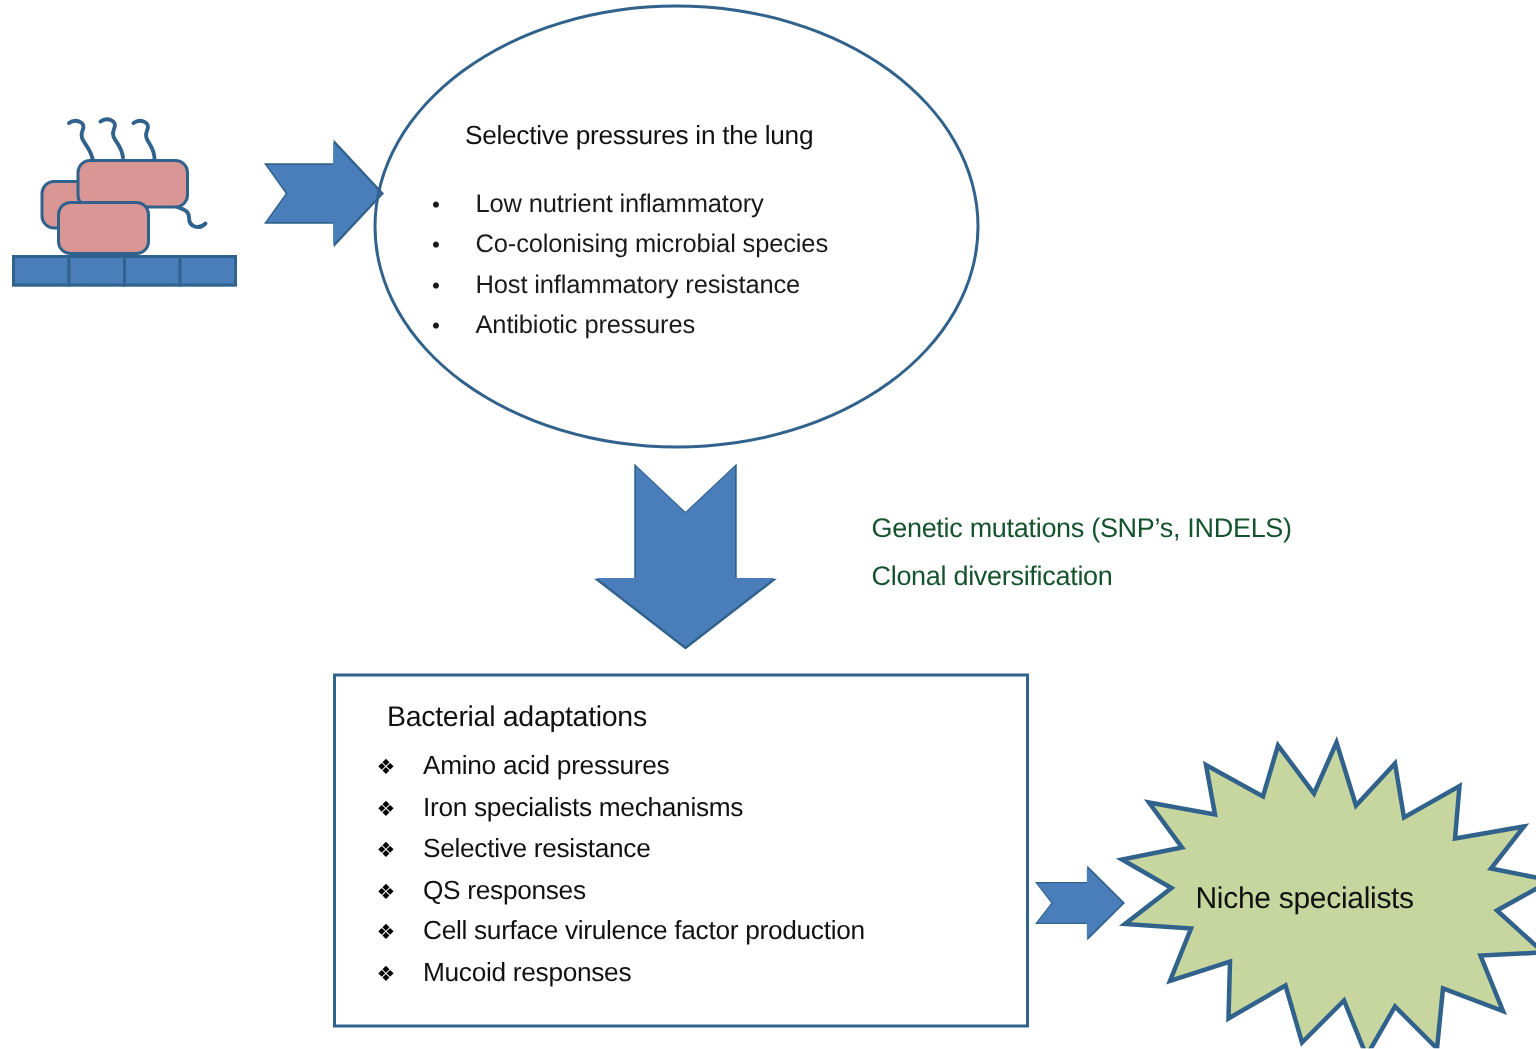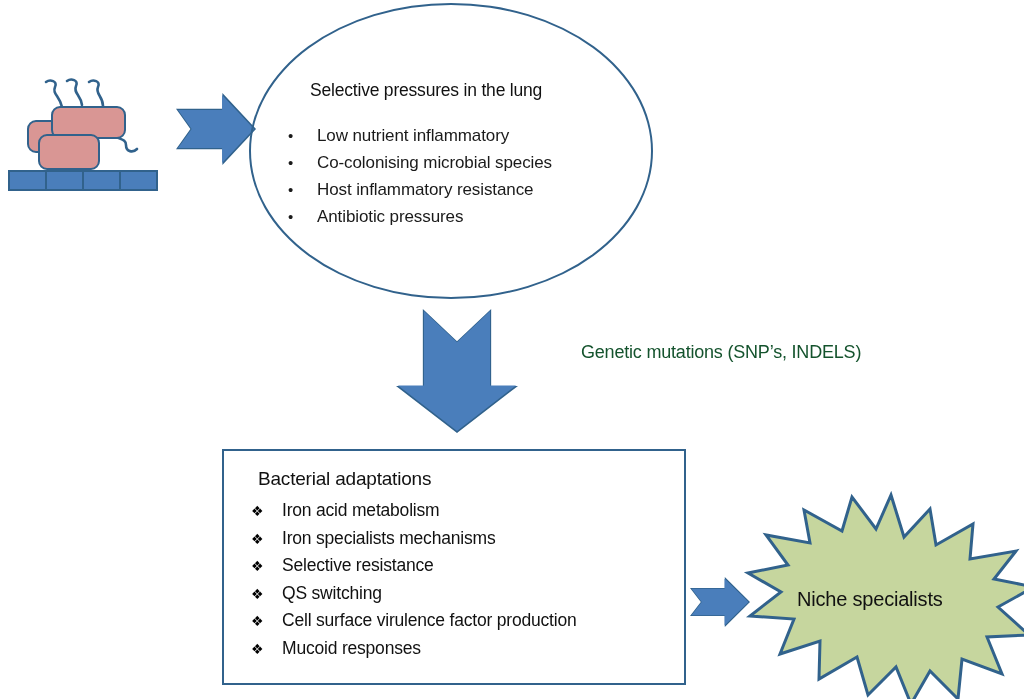--- a/index.html
+++ b/index.html
@@ -230,42 +230,43 @@
       <span class="bul">•</span>
       <span>Antibiotic pressures</span>
     </div>
   </div>
 
   <div class="abs arrow-down-outline" id="arrow-down-outline"></div>
   <div class="abs arrow-down" id="arrow-down-main"></div>
 
   <div class="abs" id="mutations-caption">
     <div>Genetic mutations (SNP’s, INDELS)</div>
+    <div>Clonal diversification</div>
   </div>
 
   <div class="abs" id="adaptations-box"></div>
 
   <div class="abs" id="adaptations-title">Bacterial adaptations</div>
 
   <div class="abs" id="adaptations-list">
     <div class="row">
       <span class="bul">❖</span>
-      <span>Iron acid metabolism</span>
+      <span>Amino acid pressures</span>
     </div>
     <div class="row">
       <span class="bul">❖</span>
       <span>Iron specialists mechanisms</span>
     </div>
     <div class="row">
       <span class="bul">❖</span>
       <span>Selective resistance</span>
     </div>
     <div class="row">
       <span class="bul">❖</span>
-      <span>QS switching</span>
+      <span>QS responses</span>
     </div>
     <div class="row">
       <span class="bul">❖</span>
       <span>Cell surface virulence factor production</span>
     </div>
     <div class="row">
       <span class="bul">❖</span>
       <span>Mucoid responses</span>
     </div>
   </div>

